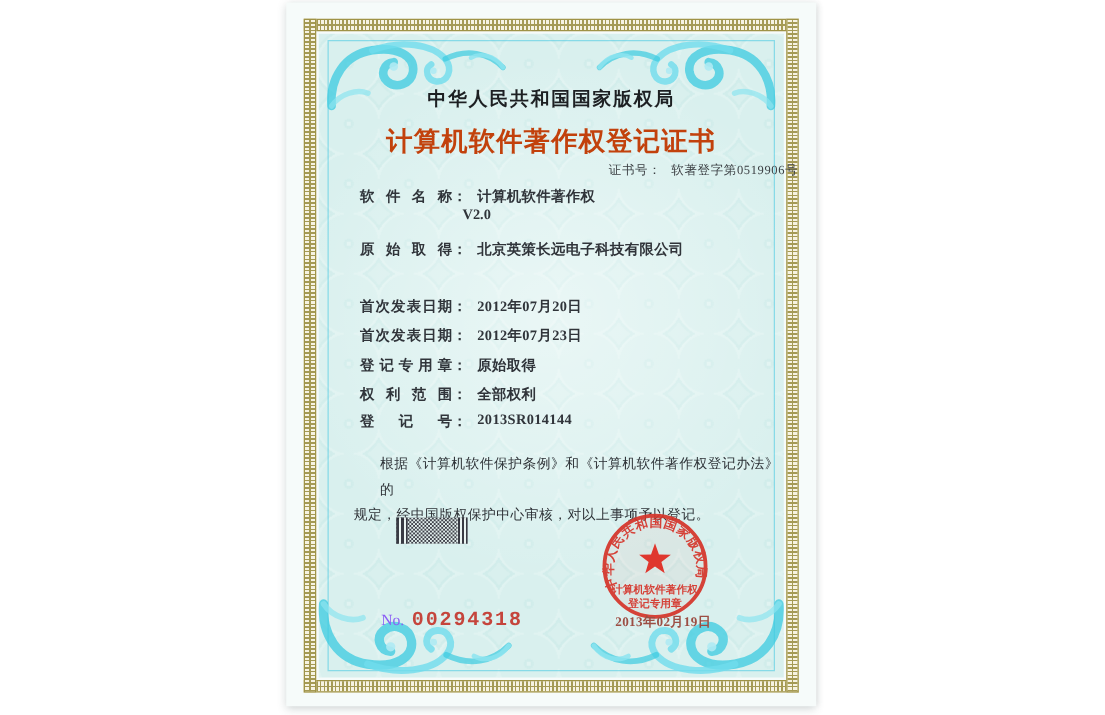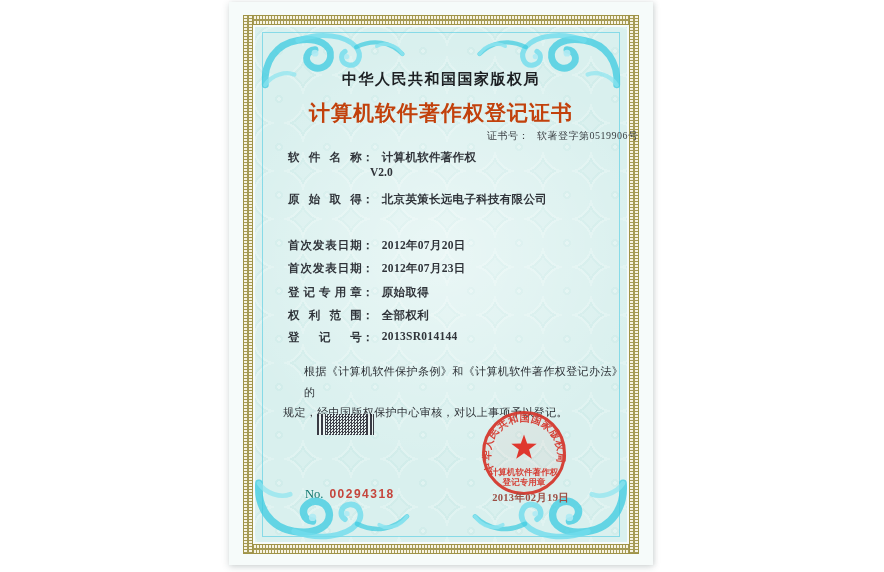--- a/index.html
+++ b/index.html
@@ -86,24 +86,24 @@
     opacity:0.88;
   }
   
   .seal { position:absolute; left:252px; top:408px; width:86px; height:86px; opacity:0.93; }
   .sealdate {
     position:absolute; left:250px; top:489px; width:90px; text-align:right;
     font-size:10.5px; font-weight:bold; color:#9c4e44; letter-spacing:0.3px;
   }
   
   .serial { position:absolute; left:76px; top:485px; font-size:12.5px; }
-  .serial .no  { color:#0f766e; margin-right:6px; }
+  .serial .no  { color:#8b5cf6; margin-right:6px; }
   .serial .num {
-    font-family:Liberation Sans, sans-serif; color:#c5453c;
-    letter-spacing:1.5px; font-weight:bold; font-size:12px;
+    font-family:Liberation Mono, monospace; color:#c5453c;
+    letter-spacing:1.5px; font-weight:bold; font-size:16px;
   }
   .defs-holder { position:absolute; width:0; height:0; overflow:hidden; }
 </style>
 </head>
 <body>
 
 <svg class="defs-holder" aria-hidden="true">
   <defs>
     <symbol id="flourish" viewBox="0 0 170 70">
       <g fill="none" stroke-linecap="round">

